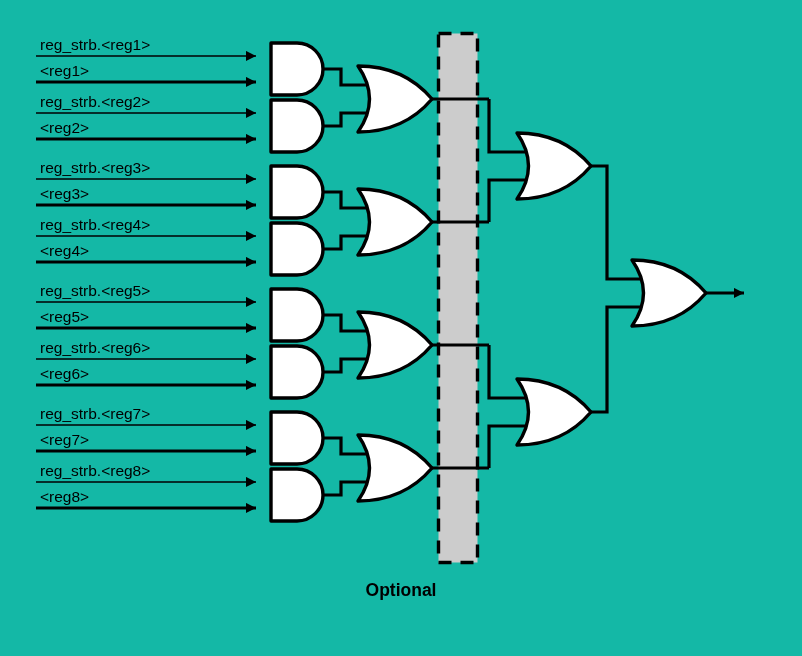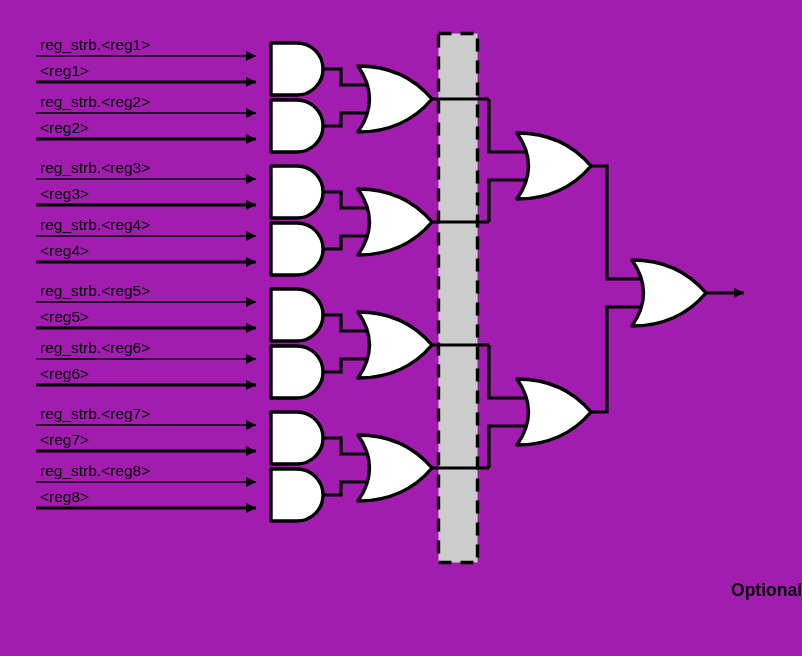--- a/index.html
+++ b/index.html
@@ -1,39 +1,39 @@
 <!DOCTYPE html>
 <html><head>
 <meta charset="utf-8">
 <style>
   html,body{margin:0;padding:0;background:#ffffff;}
   #root{
     position:relative;
     width:802px;height:656px;
-    background:#a21caf;
+    background:#14b8a6;
     font-family:"Liberation Sans", sans-serif;
     overflow:hidden;
   }
   svg#diagram{position:absolute;left:0;top:0;width:802px;height:656px;}
   .wire{stroke:#000;fill:none;}
   .wire-thin{stroke-width:1.6;}
   .wire-thick{stroke-width:3.2;}
   .gate{fill:#ffffff;stroke:#000000;stroke-width:3.4;stroke-linejoin:round;}
   .opt-box{fill:#cccccc;stroke:#000000;stroke-width:3.4;stroke-dasharray:13 9;}
   .sig-label{
     font-family:"Liberation Sans", sans-serif;
     font-size:15.5px;
     fill:#000000;
     white-space:pre;
   }
   .caption{
     position:absolute;
     left:0;
     width:802px;
-    text-align:right;
+    text-align:center;
     font-family:"Liberation Sans", sans-serif;
     font-weight:bold;
     font-size:17.5px;
     color:#000000;
     line-height:24px;
   }
   #caption-block{top:578px;}
 </style>
 </head>
 <body>

